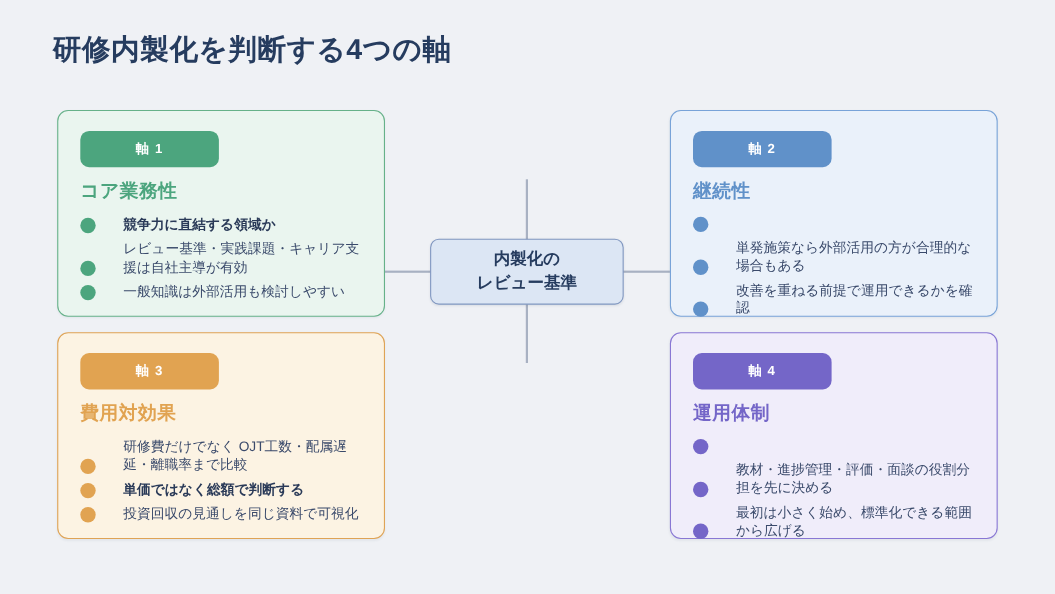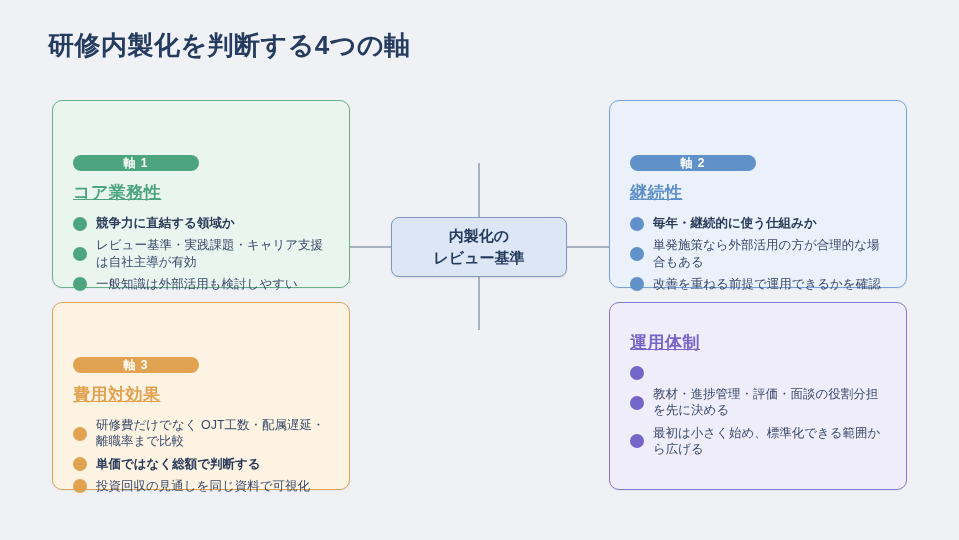--- a/index.html
+++ b/index.html
@@ -56,50 +56,48 @@
     border: 1.5px solid var(--border);
     z-index: 2;
     box-shadow: 0 1px 2px rgba(40,60,90,0.06);
   }
   .pos-tl { left: 52px;  top: 100px; }
   .pos-tr { left: 609px; top: 100px; }
   .pos-bl { left: 52px;  top: 302px; }
   .pos-br { left: 609px; top: 302px; }
 
   .axis-badge {
-    width: 126px; height: 16px;
+    width: 126px; height: 33px;
     border-radius: 8px;
     background: var(--accent);
     color: #ffffff;
     font-size: 12px;
     font-weight: bold;
     display: flex; align-items: center; justify-content: center;
     letter-spacing: 1px;
-    margin-top: 36px;
   }
   .card-title {
     margin: 10px 0 0 0;
     font-size: 17px;
     font-weight: bold;
     letter-spacing: 0.5px;
     color: var(--accent);
-    text-decoration: underline;
   }
   .bullets {
     list-style: none;
     margin: 11px 0 0 0;
     padding: 0;
     display: flex;
     flex-direction: column;
     gap: 6px;
   }
   .bullet {
     display: flex;
-    align-items: center;
-    gap: 9px;
+    align-items: flex-end;
+    gap: 25px;
     font-size: 12.5px;
     line-height: 1.3;
     color: #3a4a6b;
   }
   .bullet .dot {
     flex: 0 0 14px;
     width: 14px; height: 14px;
     margin-top: 1px;
     border-radius: 50%;
     background: var(--accent);
@@ -141,21 +139,20 @@
 </section>
 
 <section class="card pos-tr" style="--accent: #6091c9; --border: #78a3d8; --bg: #eaf1fa;">
   <div class="axis-badge">
     <span>軸 2</span>
   </div>
   <h2 class="card-title">継続性</h2>
   <ul class="bullets">
     <li class="bullet bold">
       <span class="dot"></span>
-      <span>毎年・継続的に使う仕組みか</span>
     </li>
     <li class="bullet">
       <span class="dot"></span>
       <span>単発施策なら外部活用の方が合理的な場合もある</span>
     </li>
     <li class="bullet">
       <span class="dot"></span>
       <span>改善を重ねる前提で運用できるかを確認</span>
     </li>
   </ul>
@@ -176,20 +173,23 @@
       <span>単価ではなく総額で判断する</span>
     </li>
     <li class="bullet">
       <span class="dot"></span>
       <span>投資回収の見通しを同じ資料で可視化</span>
     </li>
   </ul>
 </section>
 
 <section class="card pos-br" style="--accent: #7466c8; --border: #8977d4; --bg: #f0edfa;">
+  <div class="axis-badge">
+    <span>軸 4</span>
+  </div>
   <h2 class="card-title">運用体制</h2>
   <ul class="bullets">
     <li class="bullet bold">
       <span class="dot"></span>
     </li>
     <li class="bullet">
       <span class="dot"></span>
       <span>教材・進捗管理・評価・面談の役割分担を先に決める</span>
     </li>
     <li class="bullet">

